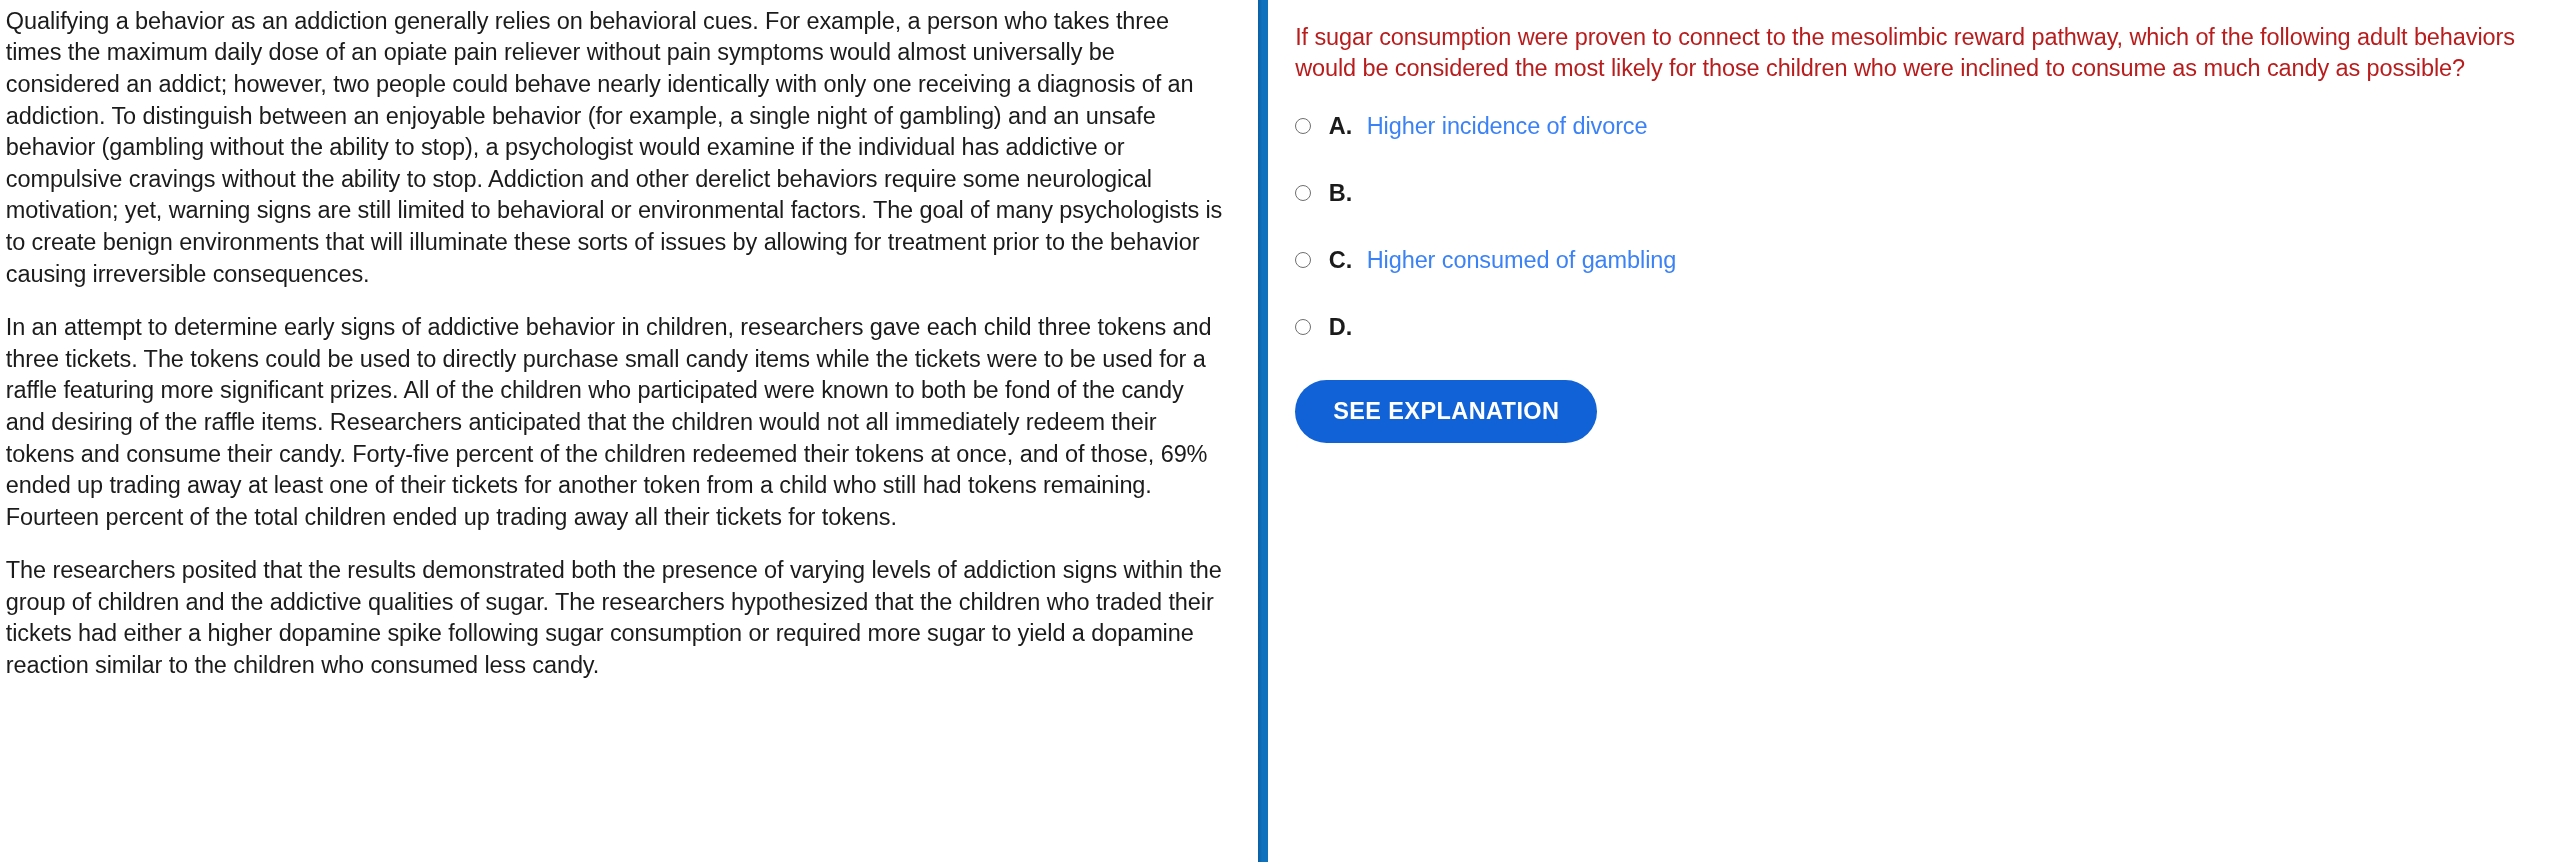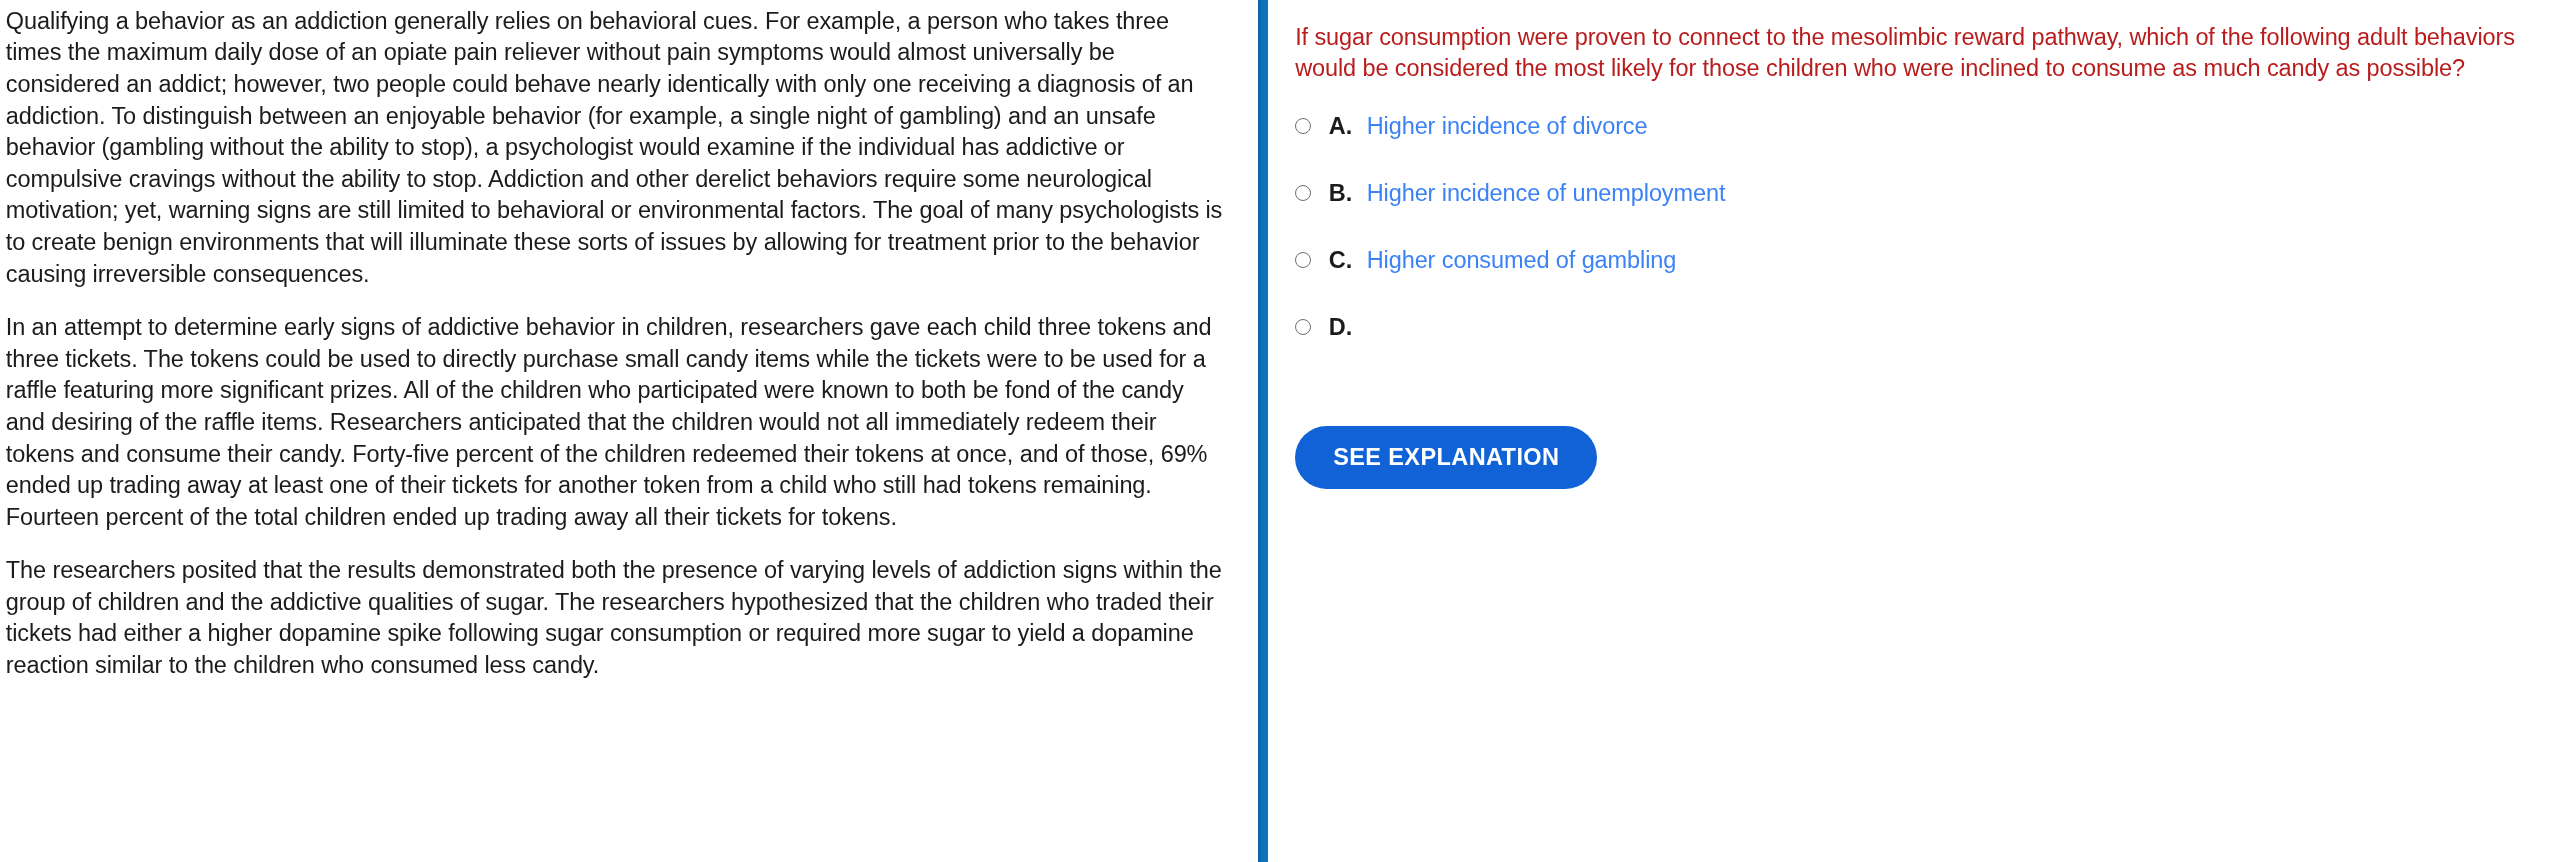--- a/index.html
+++ b/index.html
@@ -87,21 +87,20 @@
     flex: 0 0 auto;
     line-height: 1.2;
   }
   .choice-text {
     font-size: 23.5px;
     color: #3b82f6;
     line-height: 1.2;
     letter-spacing: -0.1px;
   }
   .explain-button {
-    margin-top: 46px;
     display: inline-flex;
     align-items: center;
     justify-content: center;
     height: 63px;
     padding: 0 38px;
     border: none;
     border-radius: 32px;
     background: #1062d6;
     color: #ffffff;
     font-size: 23.5px;
@@ -133,21 +132,20 @@
 
       <div class="choice-row">
         <span class="radio"></span>
         <span class="choice-letter">A.</span>
         <span class="choice-text">Higher incidence of divorce</span>
       </div>
 
       <div class="choice-row">
         <span class="radio"></span>
         <span class="choice-letter">B.</span>
-        <span class="choice-text">Higher incidence of unemployment</span>
       </div>
 
       <div class="choice-row">
         <span class="radio"></span>
         <span class="choice-letter">C.</span>
         <span class="choice-text">Higher consumed of gambling</span>
       </div>
 
       <div class="choice-row">
         <span class="radio"></span>

